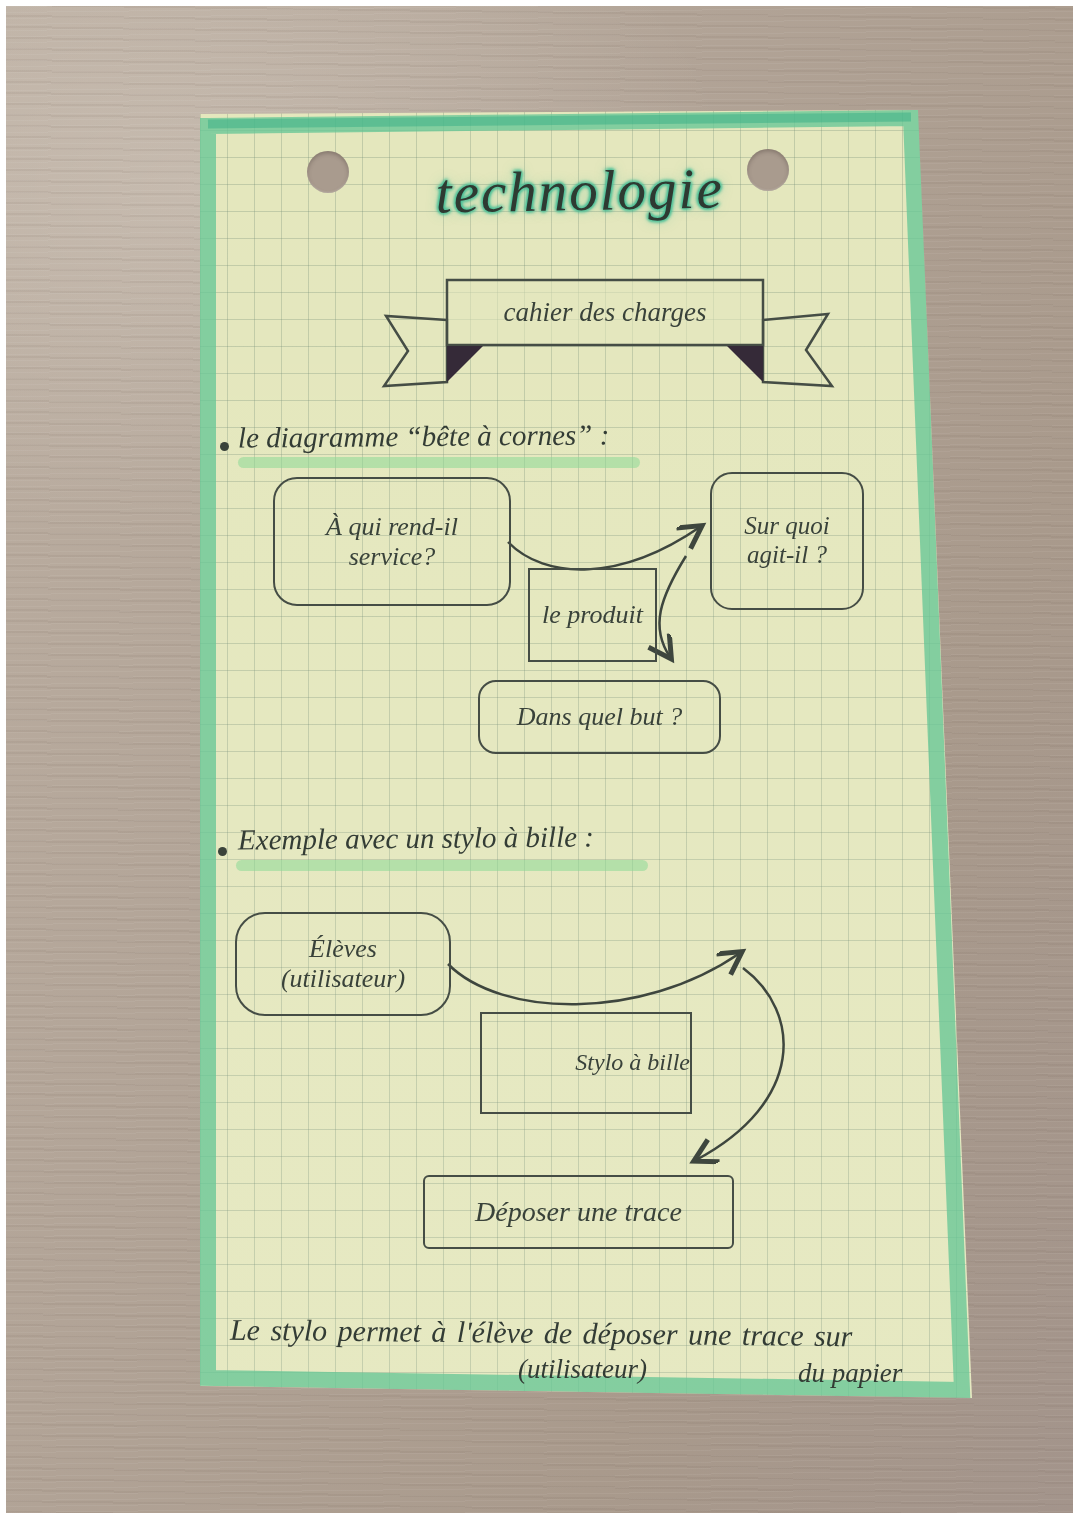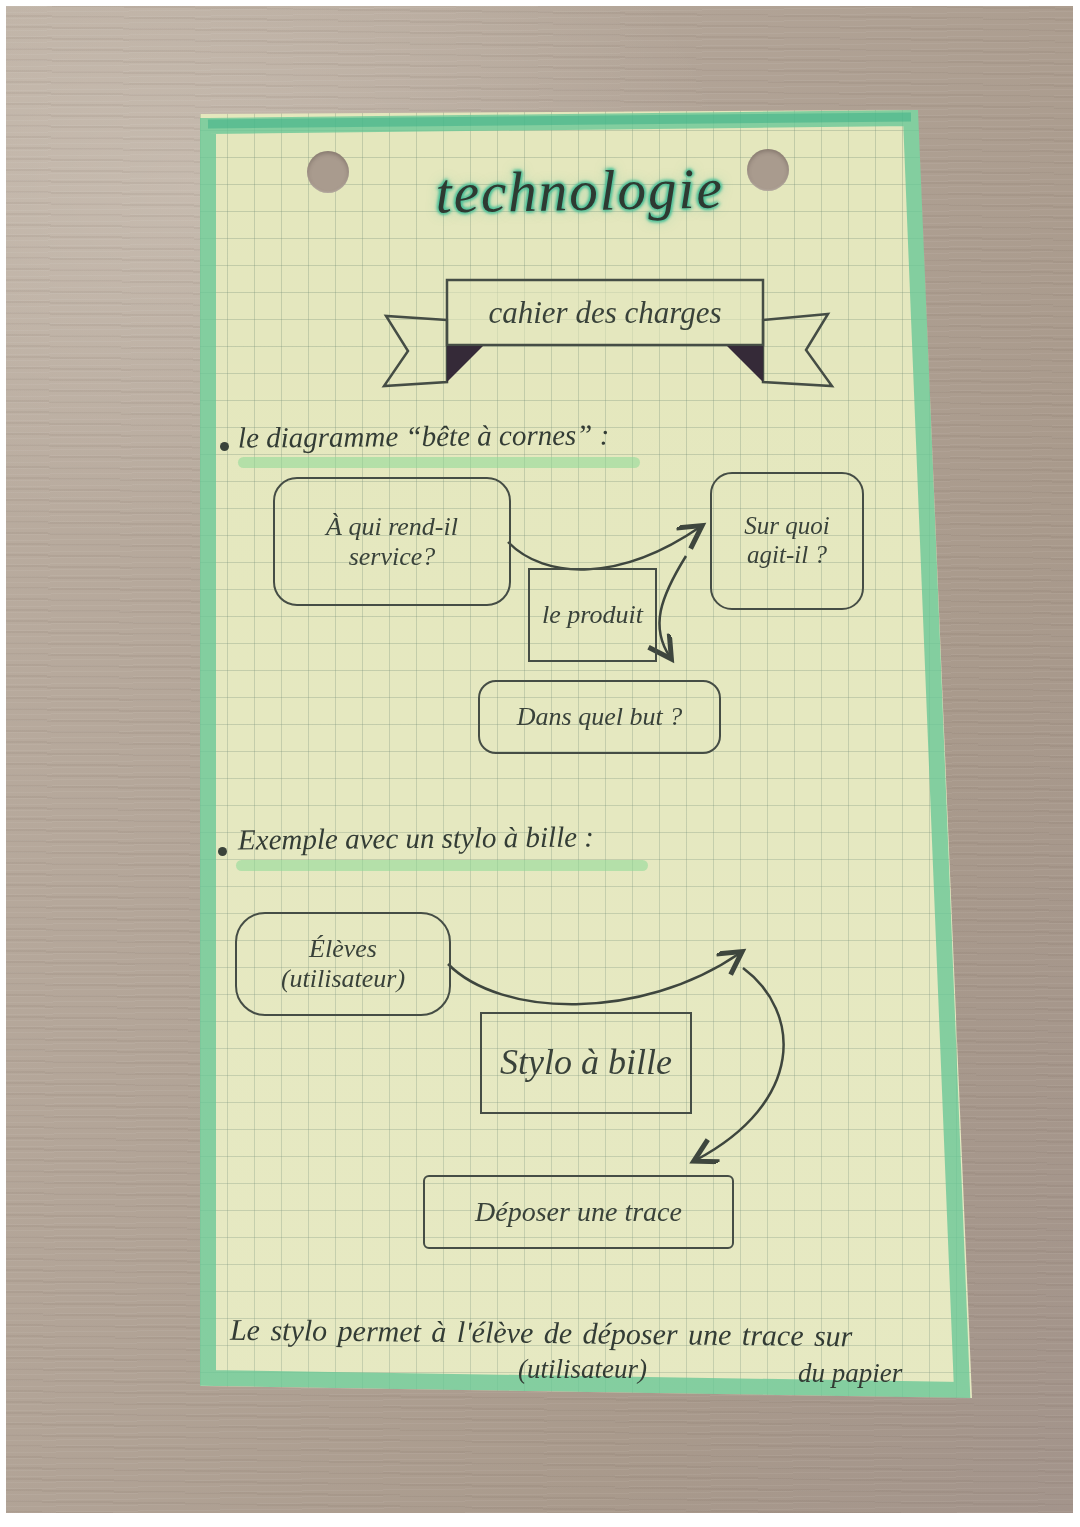--- a/index.html
+++ b/index.html
@@ -41,21 +41,21 @@
     text-shadow:
       2px 0 3px rgba(72,192,150,0.85),
       -2px 0 3px rgba(72,192,150,0.85),
       0 2px 3px rgba(72,192,150,0.85),
       0 -2px 3px rgba(72,192,150,0.85),
       0 0 12px rgba(72,192,150,0.50);
   }
   .banner-text{
     position:absolute;left:247px;top:170px;width:316px;height:65px;
     display:flex;align-items:center;justify-content:center;
-    font-size:31px;font-style:italic;color:#39423a;
+    font-size:27px;font-style:italic;color:#39423a;
   }
   .heading{
     position:absolute;font-size:29px;font-style:italic;color:#333c35;
     white-space:nowrap;transform:rotate(-0.5deg);
   }
   .bullet-dot{
     position:absolute;width:9px;height:9px;border-radius:50%;background:#3a433b;
   }
   .hl{
     position:absolute;height:11px;border-radius:6px;
@@ -132,21 +132,21 @@
   </div>
 
   <div class="bullet-dot" style="left:18px;top:737px;"></div>
   <div class="heading" style="left:38px;top:712px;">Exemple avec un stylo à bille :</div>
   <div class="hl" style="left:36px;top:750px;width:412px;"></div>
 
   <div class="bx" style="left:35px;top:802px;width:212px;height:100px;border-radius:30px;">
     <span>Élèves</span>
     <span>(utilisateur)</span>
   </div>
-  <div class="bx" style="left:280px;top:902px;width:208px;height:98px;border-radius:0;font-size:36px;">
+  <div class="bx" style="left:280px;top:902px;width:208px;height:98px;border-radius:0;font-size:24px;align-items:flex-end;">
     <span>Stylo à bille</span>
   </div>
   <div class="bx" style="left:223px;top:1065px;width:307px;height:70px;border-radius:6px;font-size:28px;">
     <span>Déposer une trace</span>
   </div>
 
   <div class="footer-line" style="left:30px;top:1206px;transform:rotate(0.6deg);word-spacing:3px;">Le stylo permet à l'élève de déposer une trace sur</div>
   <div class="footer-sub" style="left:318px;top:1244px;">(utilisateur)</div>
   <div class="footer-sub" style="left:598px;top:1248px;">du papier</div>
 

